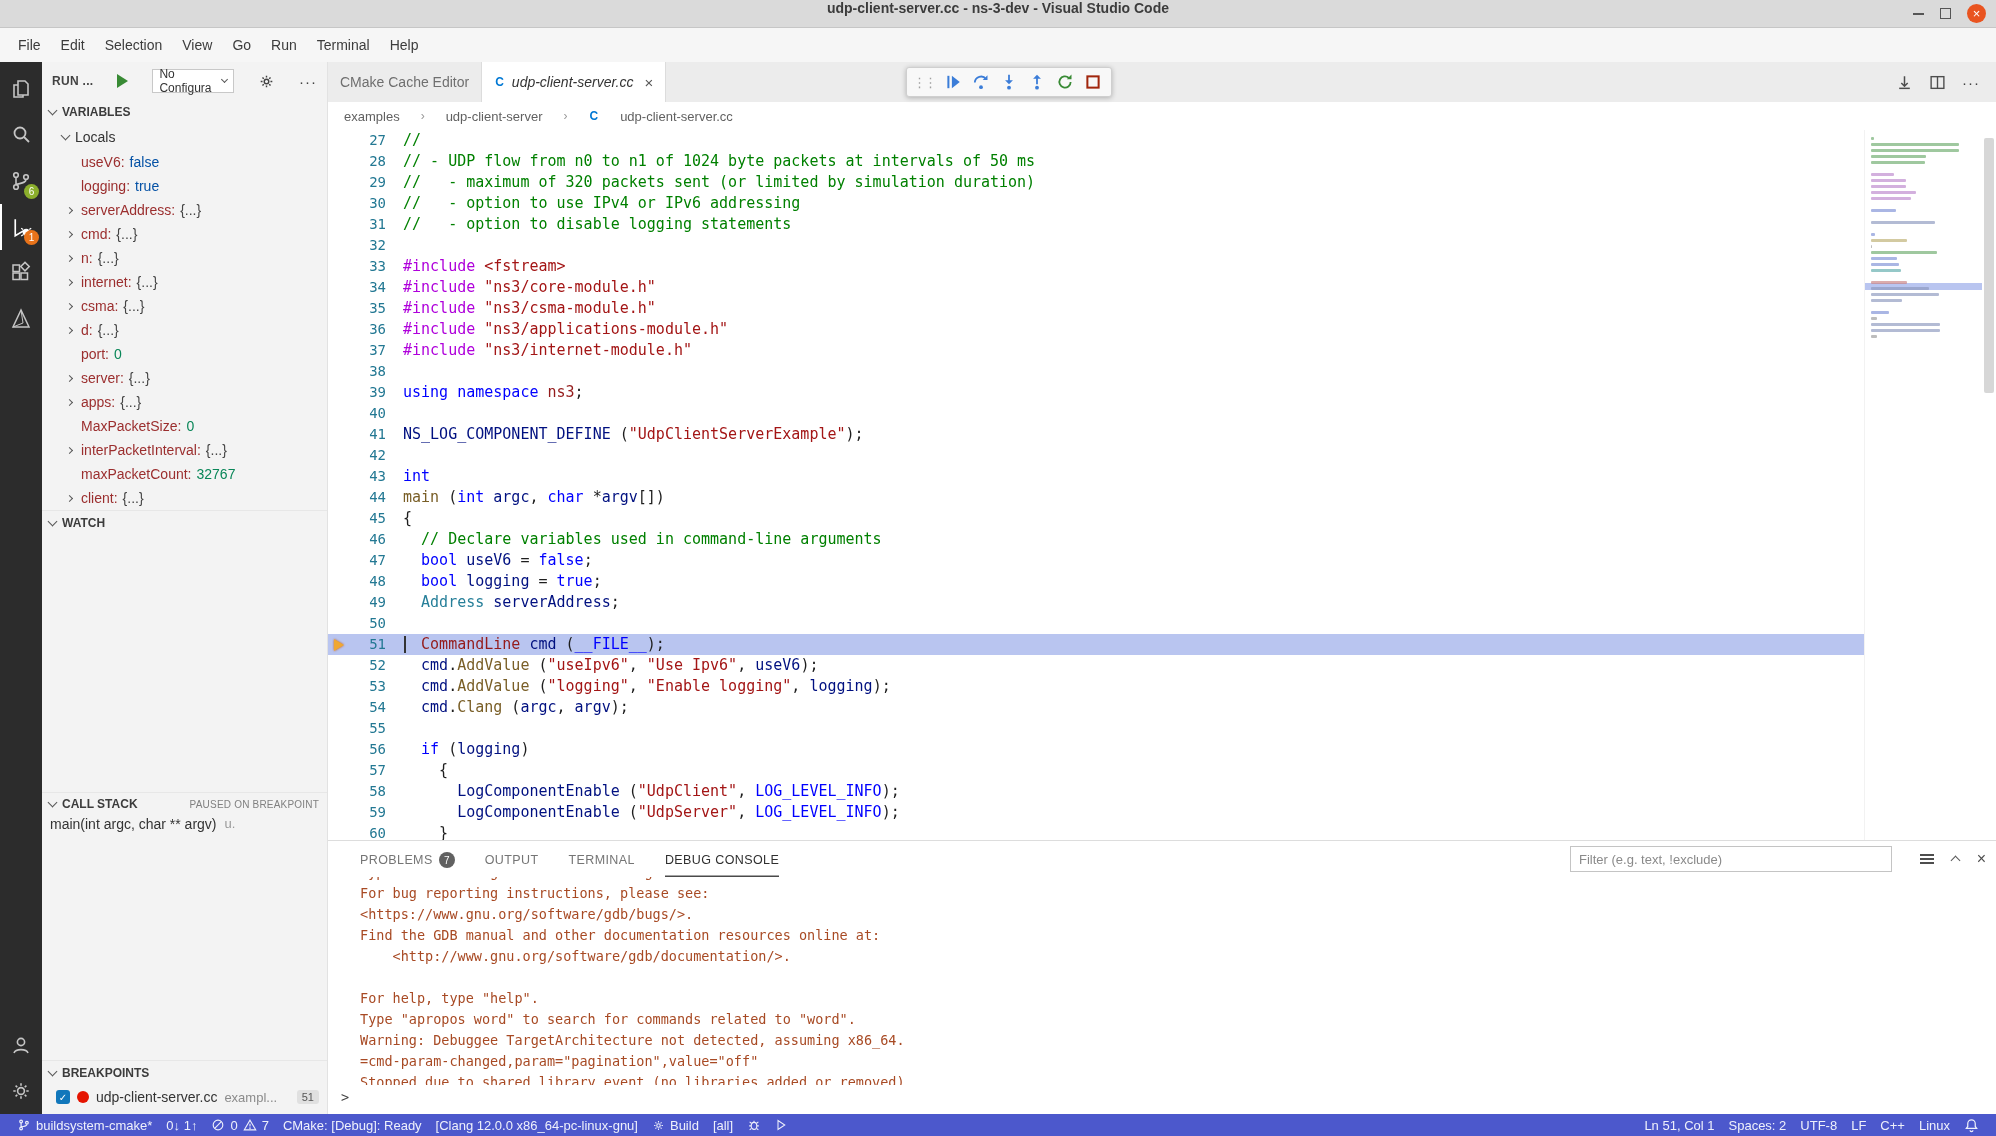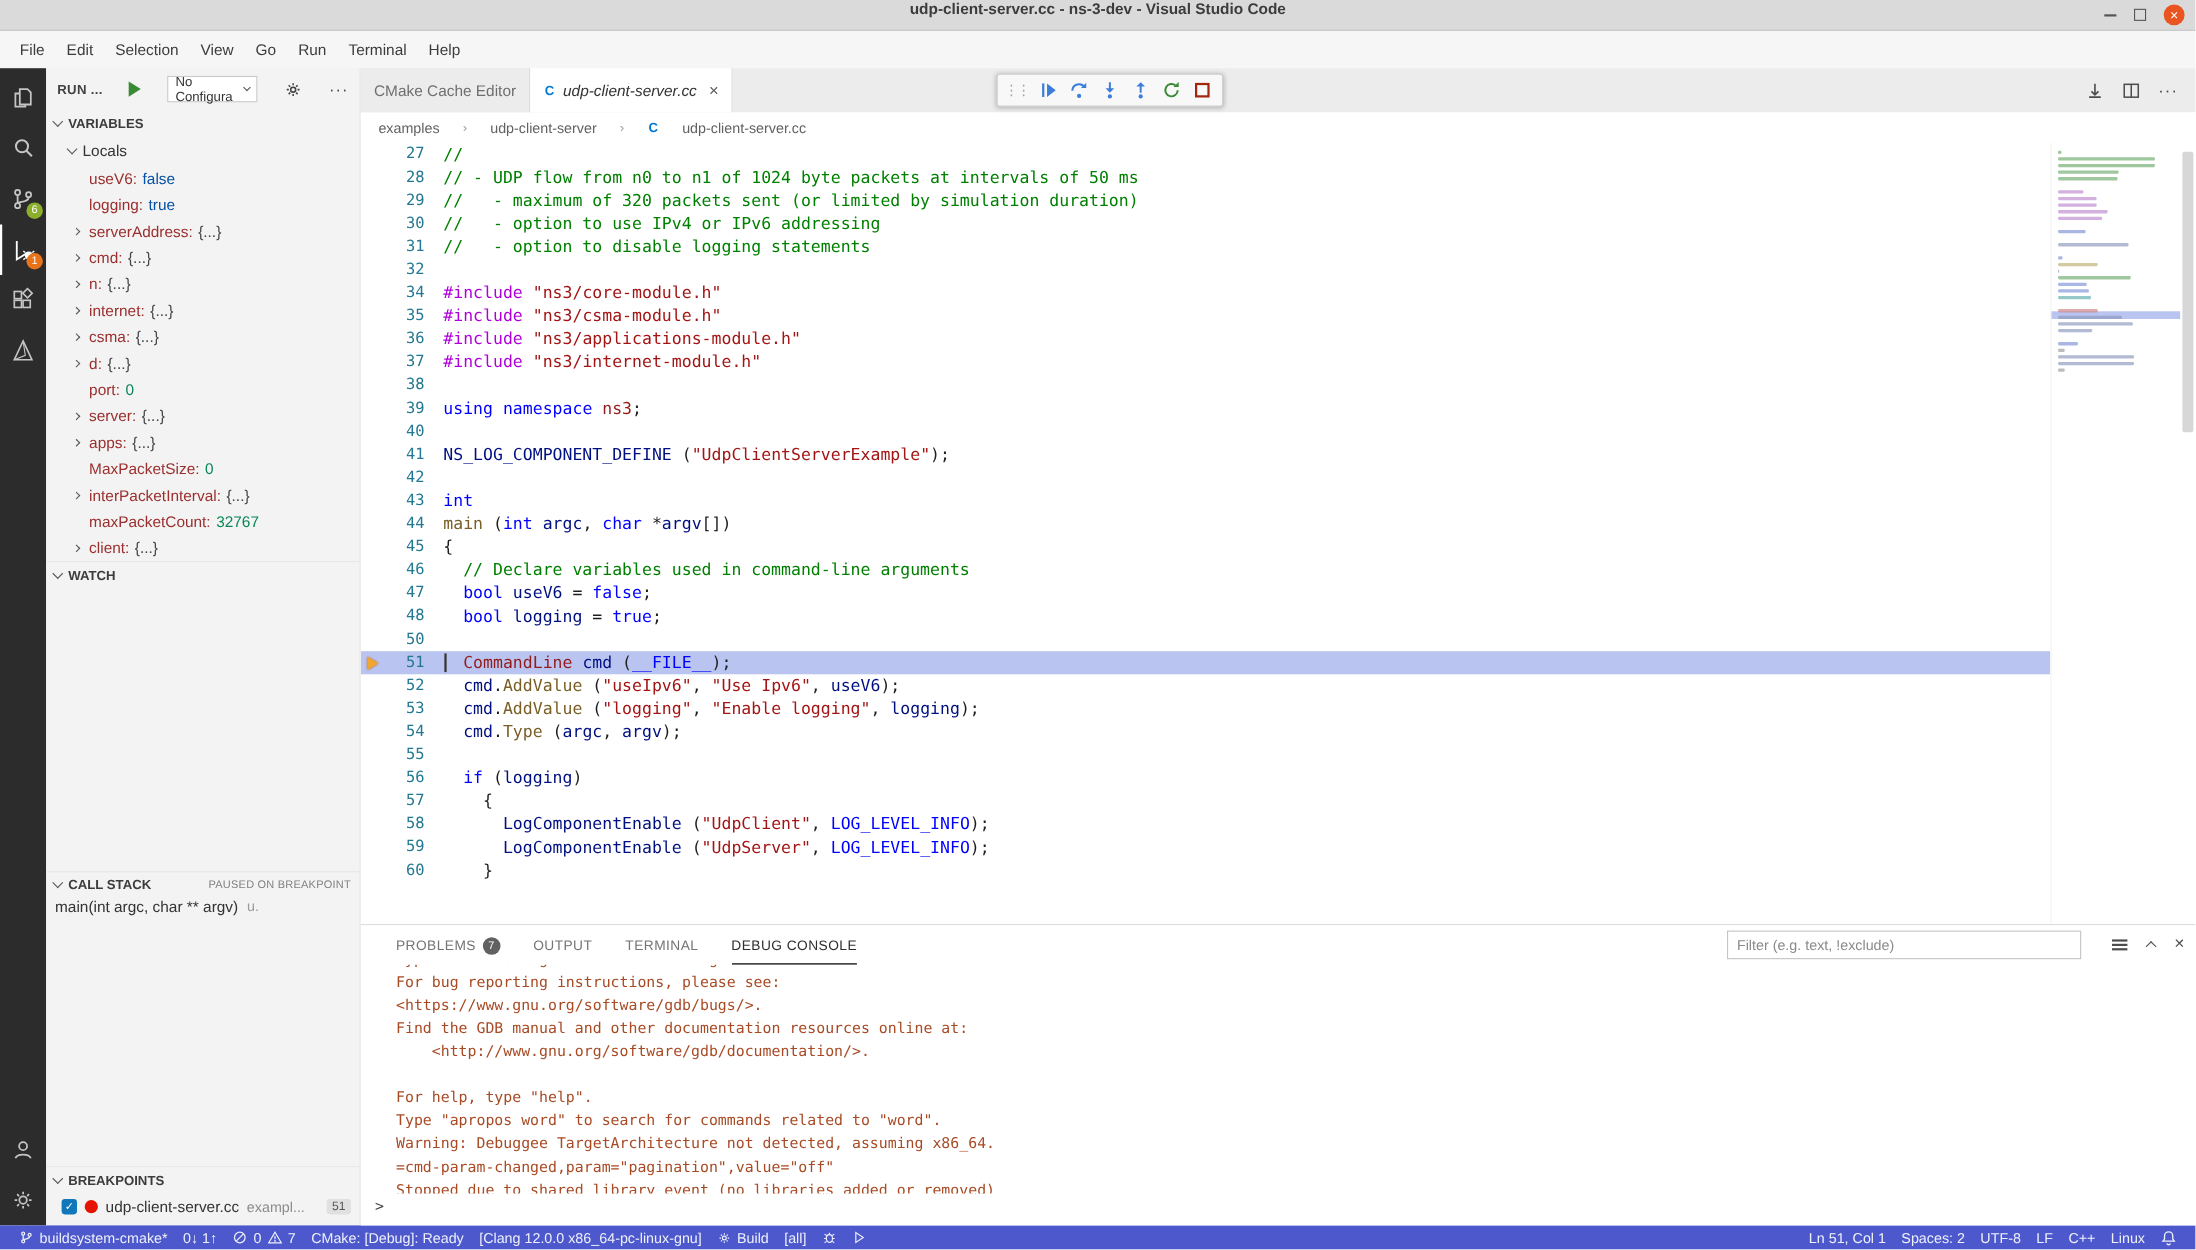--- a/index.html
+++ b/index.html
@@ -517,20 +517,25 @@
               <span class="lnum">31</span>
               <span class="ltext"><span class="tk-cm">//   - option to disable logging statements</span></span>
             </div>
             <div class="code-line">
               <span class="glyph"></span>
               <span class="lnum">32</span>
               <span class="ltext"></span>
             </div>
             <div class="code-line">
               <span class="glyph"></span>
+              <span class="lnum">33</span>
+              <span class="ltext"><span class="tk-pp">#include</span><span class="tk-pl"> </span><span class="tk-str">&lt;fstream&gt;</span></span>
+            </div>
+            <div class="code-line">
+              <span class="glyph"></span>
               <span class="lnum">34</span>
               <span class="ltext"><span class="tk-pp">#include</span><span class="tk-pl"> </span><span class="tk-str">"ns3/core-module.h"</span></span>
             </div>
             <div class="code-line">
               <span class="glyph"></span>
               <span class="lnum">35</span>
               <span class="ltext"><span class="tk-pp">#include</span><span class="tk-pl"> </span><span class="tk-str">"ns3/csma-module.h"</span></span>
             </div>
             <div class="code-line">
               <span class="glyph"></span>
@@ -589,20 +594,25 @@
             </div>
             <div class="code-line">
               <span class="glyph"></span>
               <span class="lnum">47</span>
               <span class="ltext"><span class="tk-pl">  </span><span class="tk-kw">bool</span><span class="tk-pl"> </span><span class="tk-var">useV6</span><span class="tk-pl"> = </span><span class="tk-kw">false</span><span class="tk-pl">;</span></span>
             </div>
             <div class="code-line">
               <span class="glyph"></span>
               <span class="lnum">48</span>
               <span class="ltext"><span class="tk-pl">  </span><span class="tk-kw">bool</span><span class="tk-pl"> </span><span class="tk-var">logging</span><span class="tk-pl"> = </span><span class="tk-kw">true</span><span class="tk-pl">;</span></span>
+            </div>
+            <div class="code-line">
+              <span class="glyph"></span>
+              <span class="lnum">49</span>
+              <span class="ltext"><span class="tk-pl">  </span><span class="tk-type">Address</span><span class="tk-pl"> </span><span class="tk-var">serverAddress</span><span class="tk-pl">;</span></span>
             </div>
             <div class="code-line">
               <span class="glyph"></span>
               <span class="lnum">50</span>
               <span class="ltext"></span>
             </div>
             <div class="code-line current">
               <span class="glyph">
                 <span class="dbg-arrow"></span>
               </span>
@@ -616,21 +626,21 @@
               <span class="ltext"><span class="tk-pl">  </span><span class="tk-var">cmd</span><span class="tk-pl">.</span><span class="tk-fn">AddValue</span><span class="tk-pl"> (</span><span class="tk-str">"useIpv6"</span><span class="tk-pl">, </span><span class="tk-str">"Use Ipv6"</span><span class="tk-pl">, </span><span class="tk-var">useV6</span><span class="tk-pl">);</span></span>
             </div>
             <div class="code-line">
               <span class="glyph"></span>
               <span class="lnum">53</span>
               <span class="ltext"><span class="tk-pl">  </span><span class="tk-var">cmd</span><span class="tk-pl">.</span><span class="tk-fn">AddValue</span><span class="tk-pl"> (</span><span class="tk-str">"logging"</span><span class="tk-pl">, </span><span class="tk-str">"Enable logging"</span><span class="tk-pl">, </span><span class="tk-var">logging</span><span class="tk-pl">);</span></span>
             </div>
             <div class="code-line">
               <span class="glyph"></span>
               <span class="lnum">54</span>
-              <span class="ltext"><span class="tk-pl">  </span><span class="tk-var">cmd</span><span class="tk-pl">.</span><span class="tk-fn">Type</span><span class="tk-pl"> (</span><span class="tk-var">argc</span><span class="tk-pl">, </span><span class="tk-var">argv</span><span class="tk-pl">);</span></span>
+              <span class="ltext"><span class="tk-pl">  </span><span class="tk-var">cmd</span><span class="tk-pl">.</span><span class="tk-fn">Clang</span><span class="tk-pl"> (</span><span class="tk-var">argc</span><span class="tk-pl">, </span><span class="tk-var">argv</span><span class="tk-pl">);</span></span>
             </div>
             <div class="code-line">
               <span class="glyph"></span>
               <span class="lnum">55</span>
               <span class="ltext"></span>
             </div>
             <div class="code-line">
               <span class="glyph"></span>
               <span class="lnum">56</span>
               <span class="ltext"><span class="tk-pl">  </span><span class="tk-kw">if</span><span class="tk-pl"> (</span><span class="tk-var">logging</span><span class="tk-pl">)</span></span>

